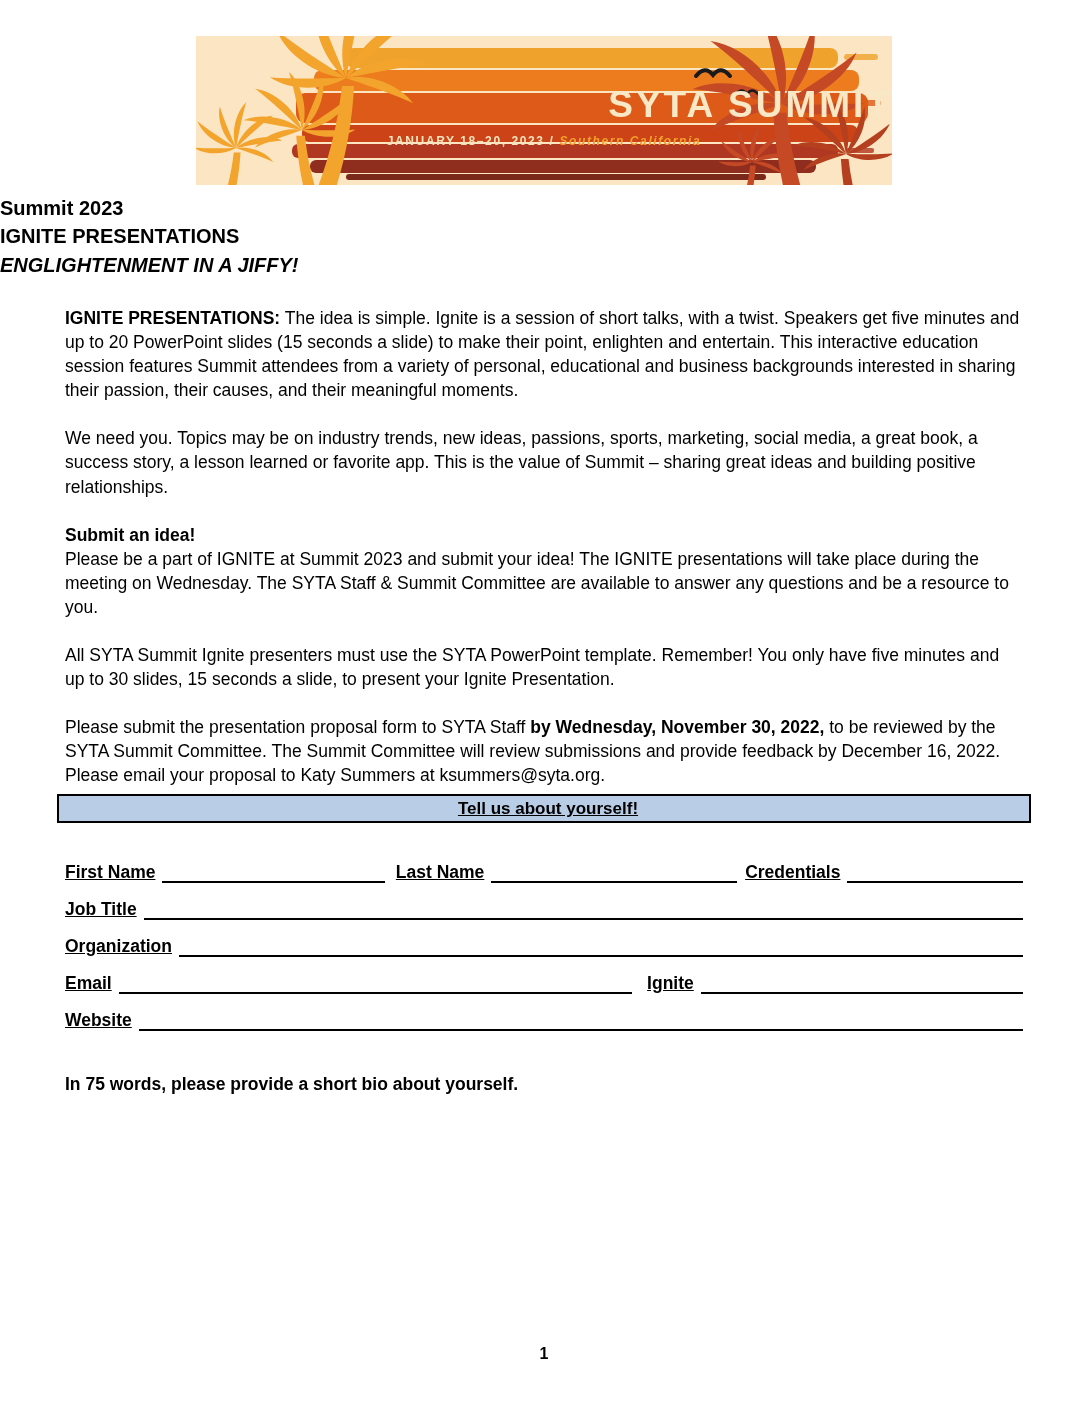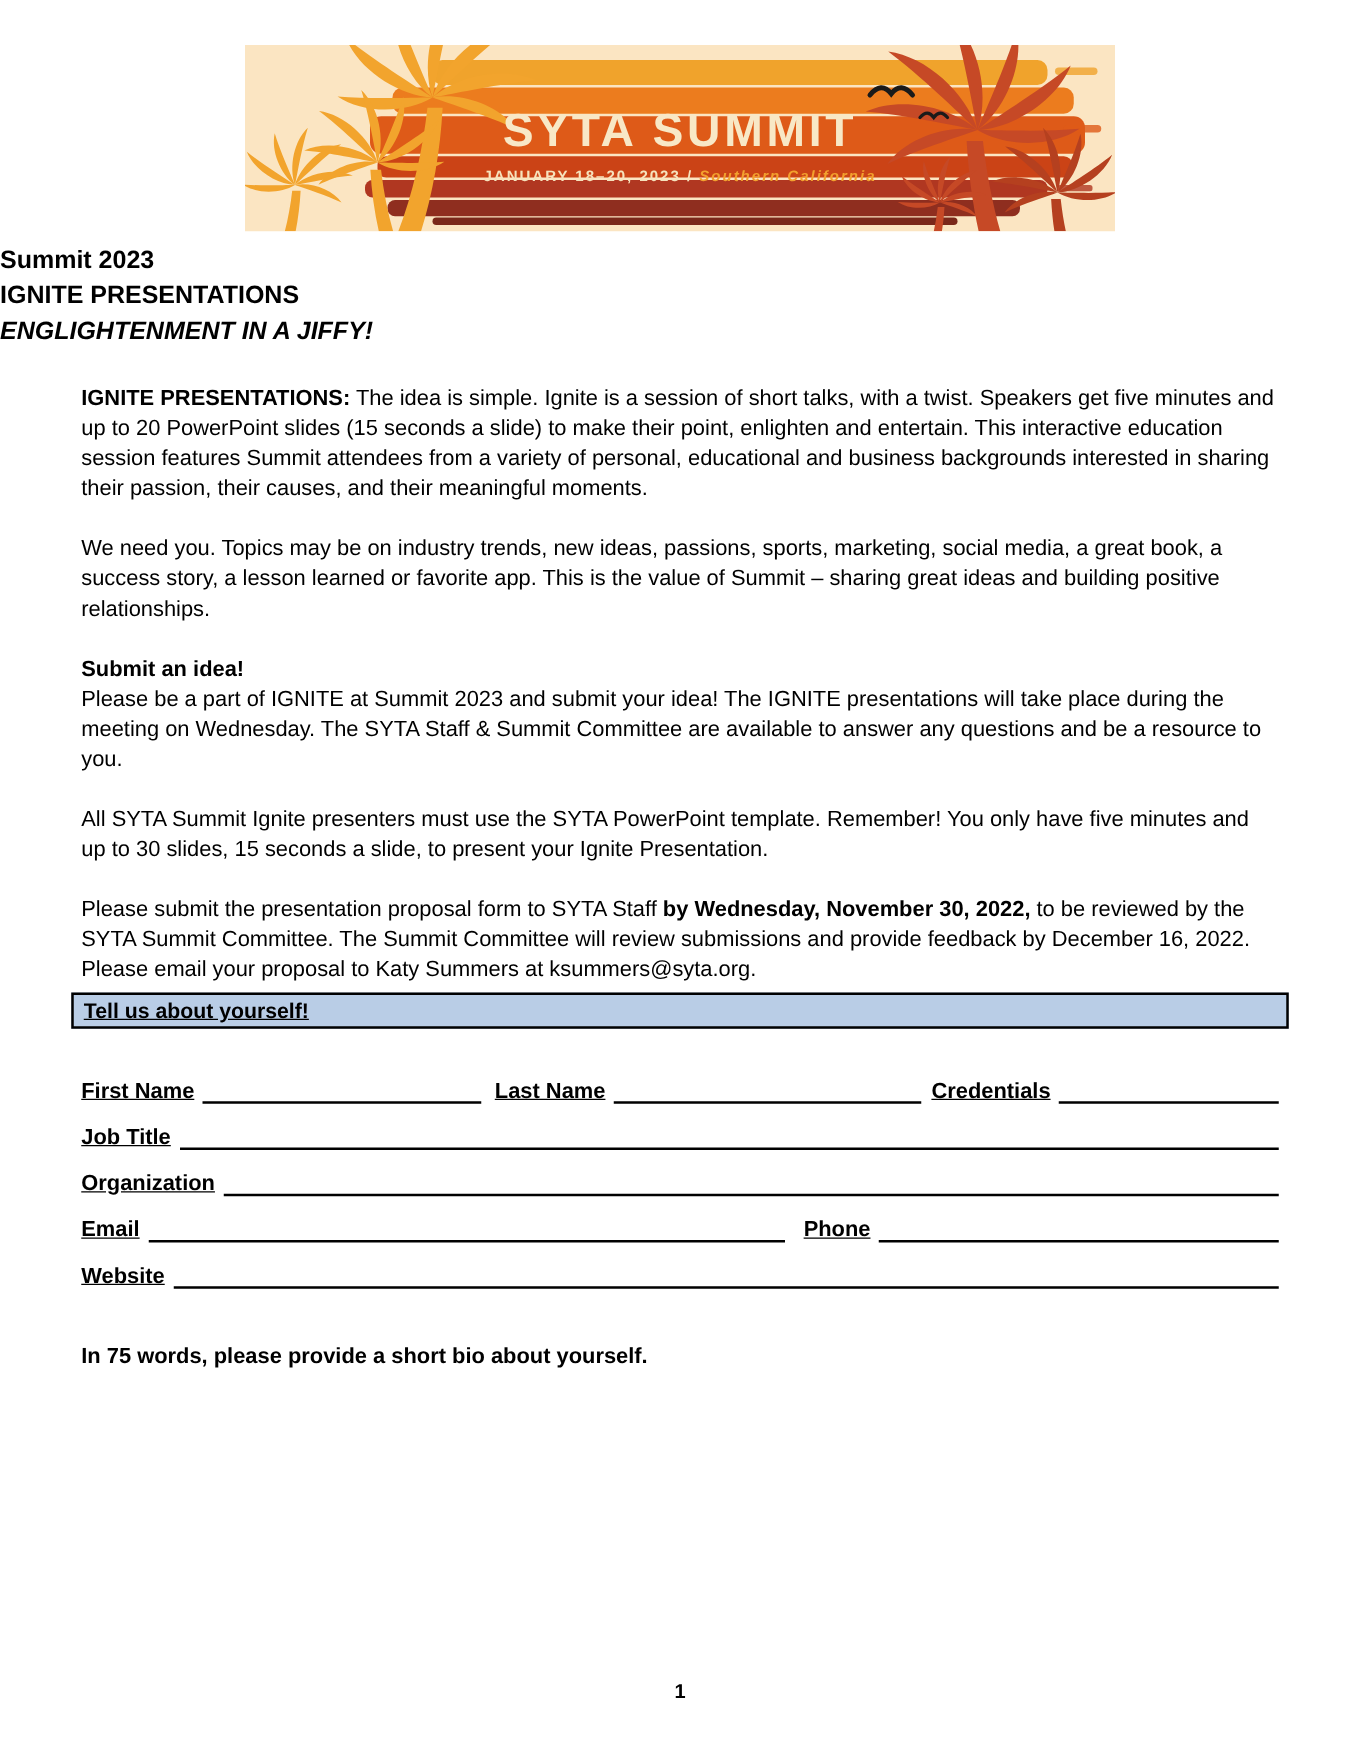--- a/index.html
+++ b/index.html
@@ -2,40 +2,40 @@
 <html><head>
 <meta charset="utf-8">
 <style>
   html,body { margin:0; padding:0; background:#ffffff; }
   body { width:1088px; height:1408px; font-family:"Liberation Sans", sans-serif; color:#000; }
   .page { position:relative; width:1088px; height:1408px; background:#fff; overflow:hidden; }
 
   
   .banner { position:relative; width:696px; height:149px; margin:36px auto 0; background:#FBE5C2; overflow:hidden; }
   .banner svg { position:absolute; top:0; left:0; }
-  .banner-title { position:absolute; top:48px; left:0; right:0; text-align:center;
+  .banner-title { position:absolute; top:48px; left:0; right:0; text-align:right;
                   font-size:37px; font-weight:bold; color:#F8E8C6; letter-spacing:3px; z-index:3; }
   .banner-sub { position:absolute; top:98px; left:0; right:0; text-align:center;
                 font-size:12px; color:#F6E3BD; letter-spacing:1.6px; font-weight:600; z-index:3; }
   .banner-sub .loc { color:#F2A12E; font-weight:bold;font-style:italic; }
 
   
   .doc-title { text-align:left; margin-top:9px; font-size:20px; font-weight:bold; line-height:1.42; }
   .doc-title .it { font-style:italic; }
 
   
   .content { margin:0 65px; font-size:17.5px; line-height:1.375; }
   .para { margin:0; }
   .mt-lg { margin-top:27px; }
   .mt-md { margin-top:24px; }
   .bold { font-weight:bold; }
 
   
   .section-bar { margin:7px 57px 0; height:29px; background:#B9CDE6; border:2px solid #000;
-                 box-sizing:border-box; display:flex; align-items:center; padding-left:8px; }
+                 box-sizing:border-box; display:flex; align-items:center; padding-left:8px;justify-content:center; }
   .section-bar .txt { font-weight:bold; text-decoration:underline; font-size:17px; }
 
   
   .form { margin:36px 65px 0; }
   .form-row { display:flex; align-items:flex-end; height:24px; margin-bottom:13px;text-decoration:underline; }
   .form-row .lbl { font-weight:bold; font-size:17.5px; white-space:nowrap; }
   .blank { border-bottom:2px solid #000; height:20px; margin-left:7px; }
   .b-first { flex:228 1 0; margin-right:11px; }
   .b-last  { flex:252 1 0; margin-right:8px; }
   .b-cred  { flex:180 1 0; }
@@ -150,21 +150,21 @@
     </div>
 
     <div class="form-row">
       <span class="lbl">Organization</span>
       <span class="blank b-full"></span>
     </div>
 
     <div class="form-row">
       <span class="lbl">Email</span>
       <span class="blank b-email"></span>
-      <span class="lbl">Phone</span>
+      <span class="lbl">Ignite</span>
       <span class="blank b-phone"></span>
     </div>
 
     <div class="form-row">
       <span class="lbl">Website</span>
       <span class="blank b-full"></span>
     </div>
   </div>
 
   <p class="bio-prompt">In 75 words, please provide a short bio about yourself.</p>

